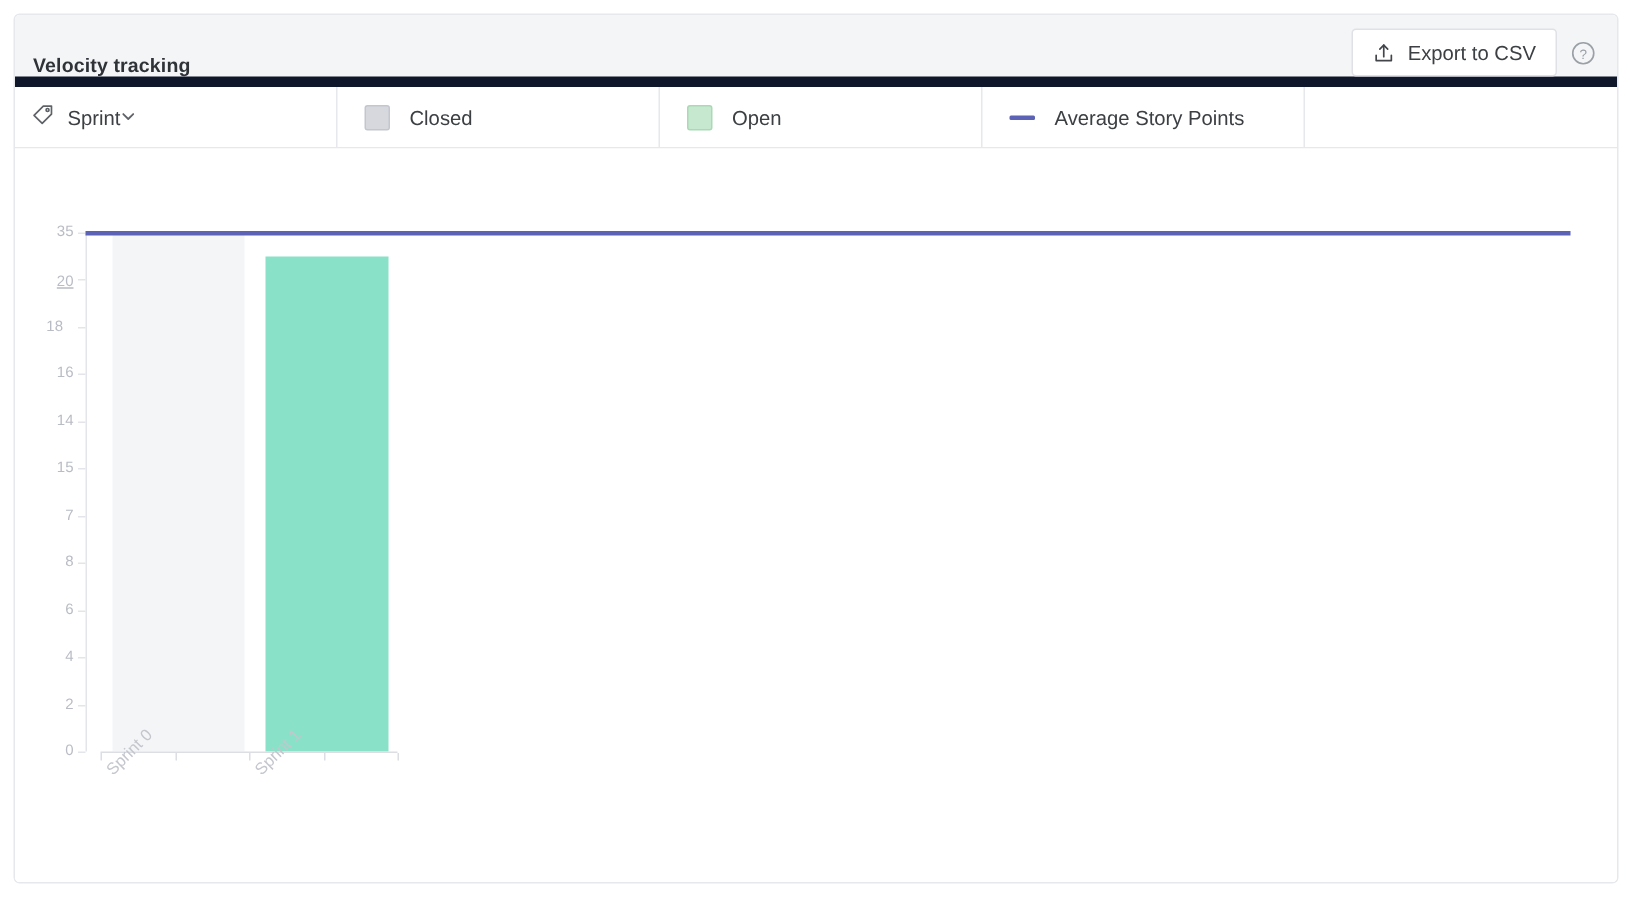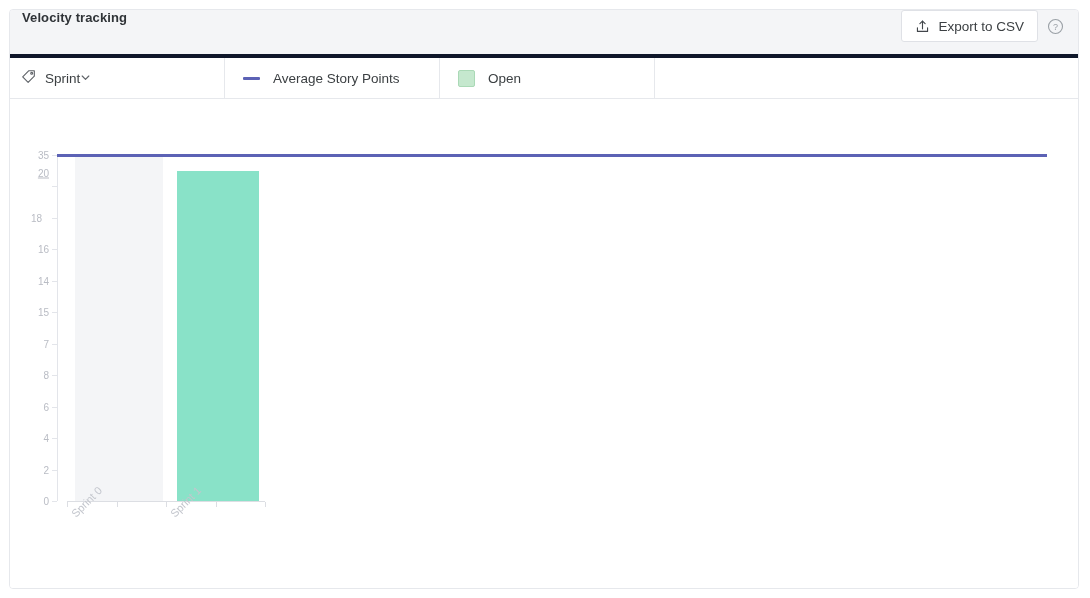--- a/index.html
+++ b/index.html
@@ -29,23 +29,23 @@
     background: #ffffff;
     overflow: hidden;
   }
 
   
   .card-header {
     position: relative;
     height: 48px;
     box-sizing: border-box;
     background: #f4f5f7;
-    border-bottom: 4px solid #0f172a;
+    border-bottom: 7px solid #0f172a;
     display: flex;
-    align-items: flex-start;
+    align-items: flex-end;
     padding: 0 8px 0 12px;
   }
   .card-title {
     font-size: 13px;
     font-weight: bold;
     color: #2f3337;
     letter-spacing: 0.1px;
     flex: 0 0 auto;
   }
   .header-right {
@@ -229,29 +229,33 @@
           </svg>
         </span>
         <span class="labels-text">Sprint</span>
         <span>
           <svg class="chevron" viewBox="0 0 12 12" fill="none" stroke="#5f6368" stroke-width="1.3" stroke-linecap="round" stroke-linejoin="round">
             <path d="M2.4 4.4 L6 8 L9.6 4.4"></path>
           </svg>
         </span>
       </div>
 
+      <div class="legend-cell series">
+        <span class="swatch" style="background:#d6d8de;border:1px solid #c3c6ce;"></span>
+        <span>Closed</span>
+      </div>
+
+      <div class="legend-cell series">
+        <span class="swatch" style="background:#c5e8ce;border:1px solid #aad9b6;"></span>
+        <span>Open</span>
+      </div>
 
       <div class="legend-cell series">
         <span class="line-swatch" style="background:#5c62b5;"></span>
         <span>Average Story Points</span>
-      </div>
-
-      <div class="legend-cell series">
-        <span class="swatch" style="background:#c5e8ce;border:1px solid #aad9b6;"></span>
-        <span>Open</span>
       </div>
 
       <div class="legend-cell filler"></div>
     </div>
 
     <div class="plot">
       <div class="plot-inner" id="plot-inner">
           <div class="y-axis-line" style="left: 47px; top: 56px; height: 346px;"></div>
           <div class="ytick-label" style="top: 402px; right: 0px; left: 13px; width: 26px;">0</div>
           <div class="ytick-mark" style="left: 42px; top: 402px;"></div>
@@ -266,21 +270,21 @@
           <div class="ytick-label" style="top: 244.727px; right: 0px; left: 13px; width: 26px;">7</div>
           <div class="ytick-mark" style="left: 42px; top: 244.727px;"></div>
           <div class="ytick-label" style="top: 213.273px; right: 0px; left: 13px; width: 26px;">15</div>
           <div class="ytick-mark" style="left: 42px; top: 213.273px;"></div>
           <div class="ytick-label" style="top: 181.818px; right: 0px; left: 13px; width: 26px;">14</div>
           <div class="ytick-mark" style="left: 42px; top: 181.818px;"></div>
           <div class="ytick-label" style="top: 150.364px; right: 0px; left: 13px; width: 26px;">16</div>
           <div class="ytick-mark" style="left: 42px; top: 150.364px;"></div>
           <div class="ytick-label" style="top: 118.909px; right: 0px; left: 6px; width: 26px;">18</div>
           <div class="ytick-mark" style="left: 42px; top: 118.909px;"></div>
-          <div class="ytick-label" style="top: 74px; right: 0px; left: 13px; width: 26px; text-decoration: underline;">20</div>
+          <div class="ytick-label" style="top: 89px; right: 0px; left: 13px; width: 26px; text-decoration: underline;">20</div>
           <div class="ytick-mark" style="left: 42px; top: 87.4545px;"></div>
           <div class="ytick-label" style="top: 56px; right: 0px; left: 13px; width: 26px;">35</div>
           <div class="ytick-mark" style="left: 42px; top: 56px;"></div>
           <div class="hover-band" style="left: 65px; top: 56px; width: 88px; height: 346px; background: rgb(244, 245, 247);"></div>
           <div class="bar" title="Sprint 1 — Open: 21" style="left: 167px; width: 82px; top: 71.7273px; height: 330.273px; background: rgb(137, 226, 200);"></div>
           <div class="avg-line" style="left: 47px; top: 55px; width: 990px; background: rgb(92, 98, 181);"></div>
           <div class="x-axis-line" style="left: 57px; top: 402px; width: 198px;"></div>
           <div class="xtick-mark" style="left: 57px; top: 403px;"></div>
           <div class="xtick-mark" style="left: 156px; top: 403px;"></div>
           <div class="xtick-mark" style="left: 255px; top: 403px;"></div>

